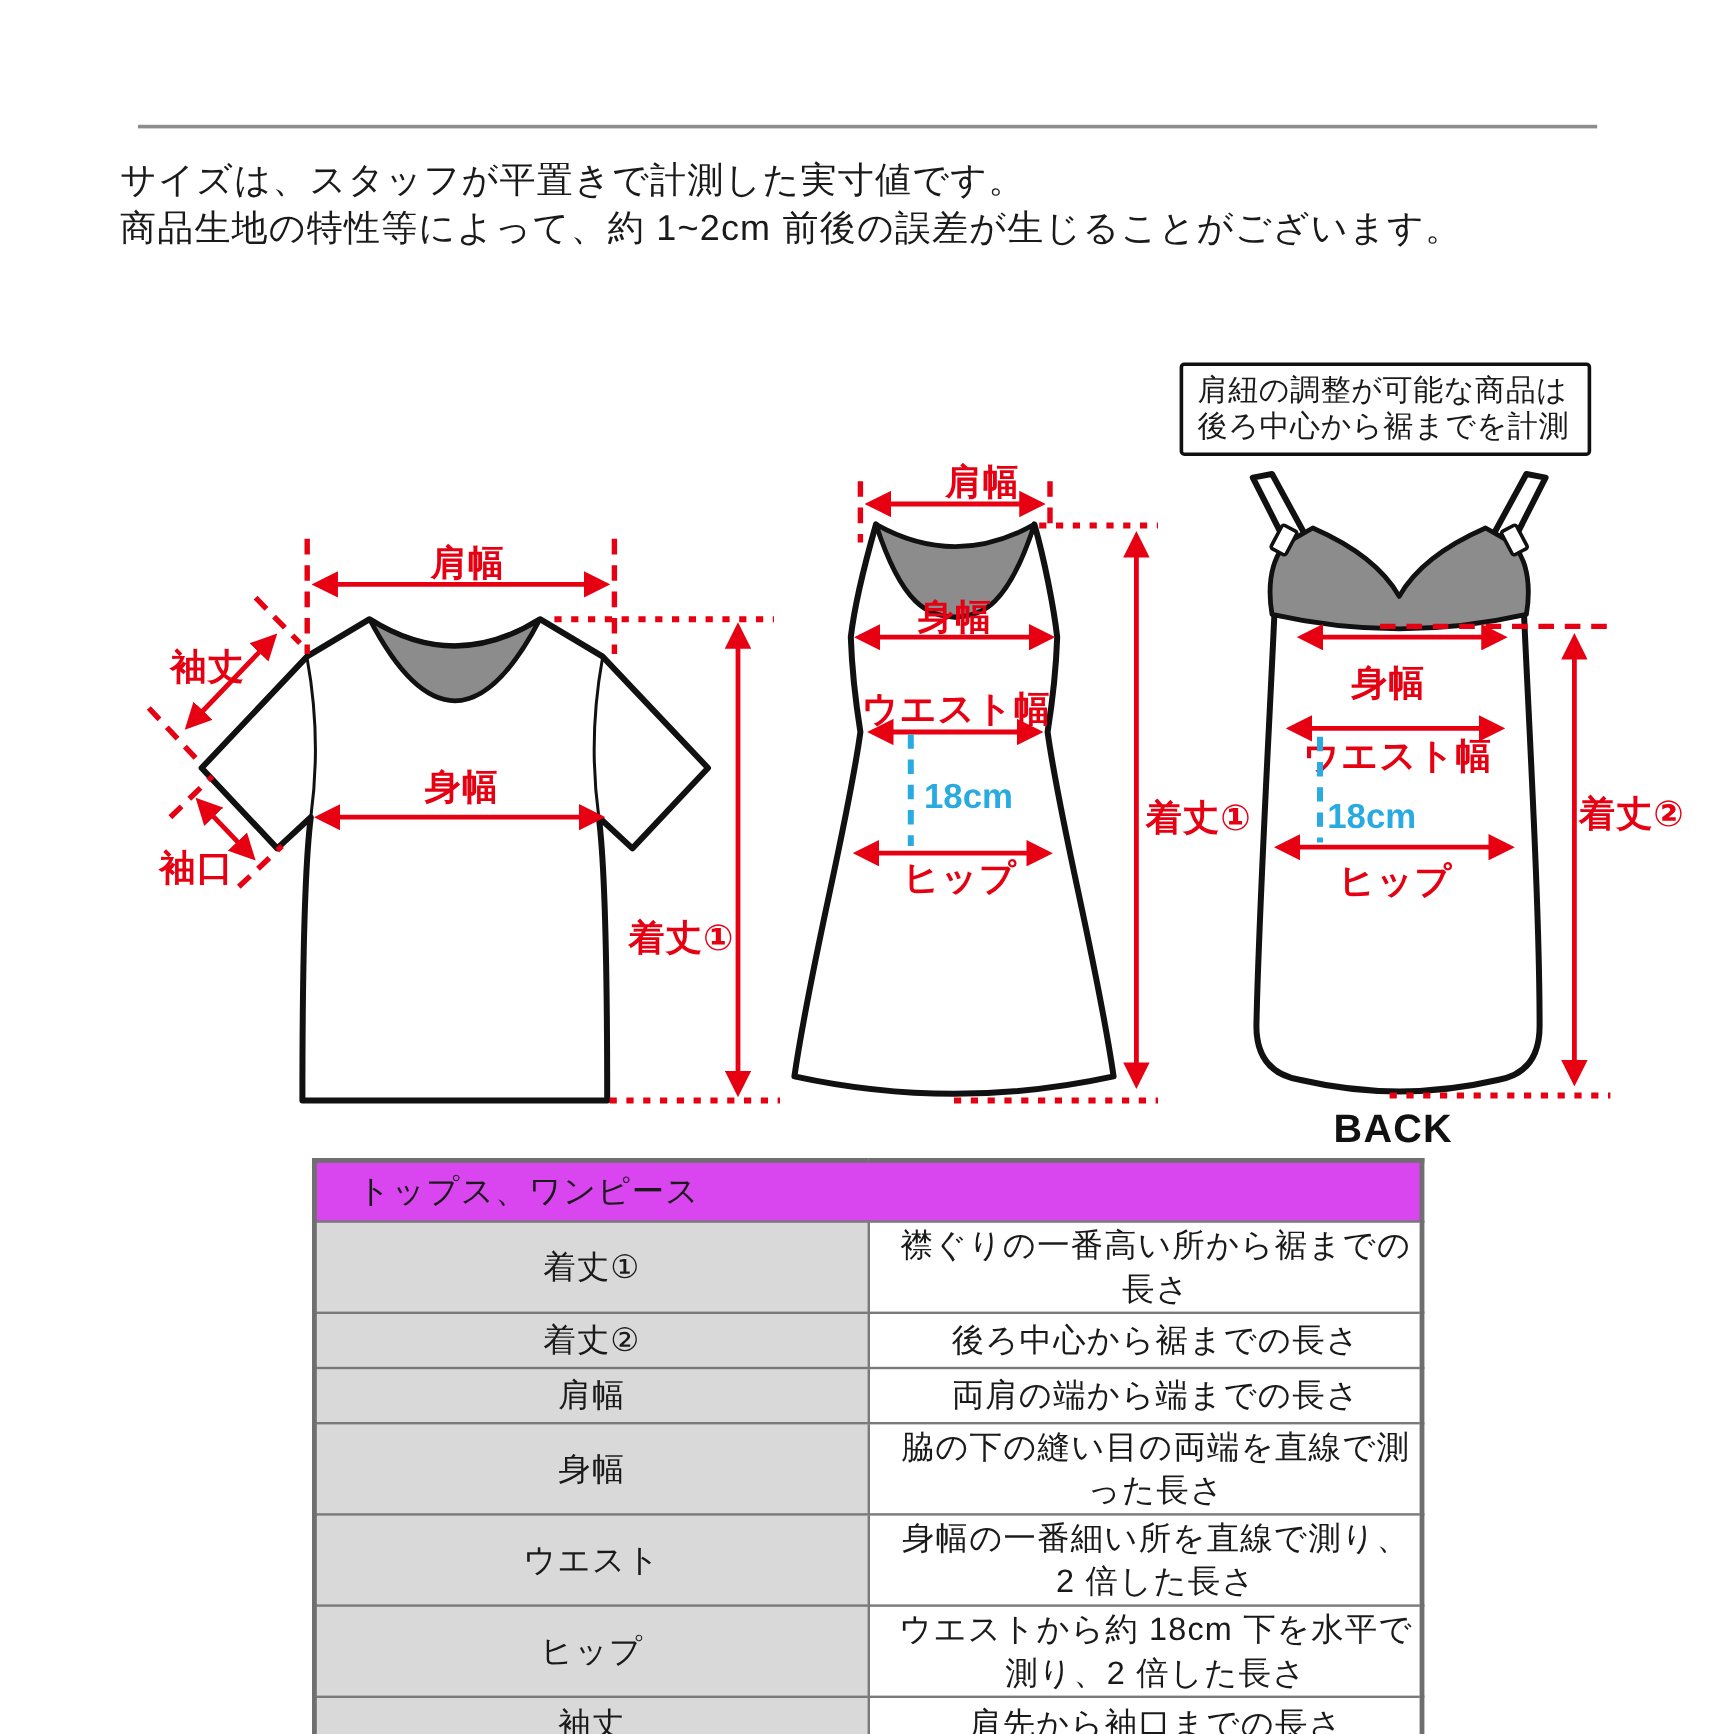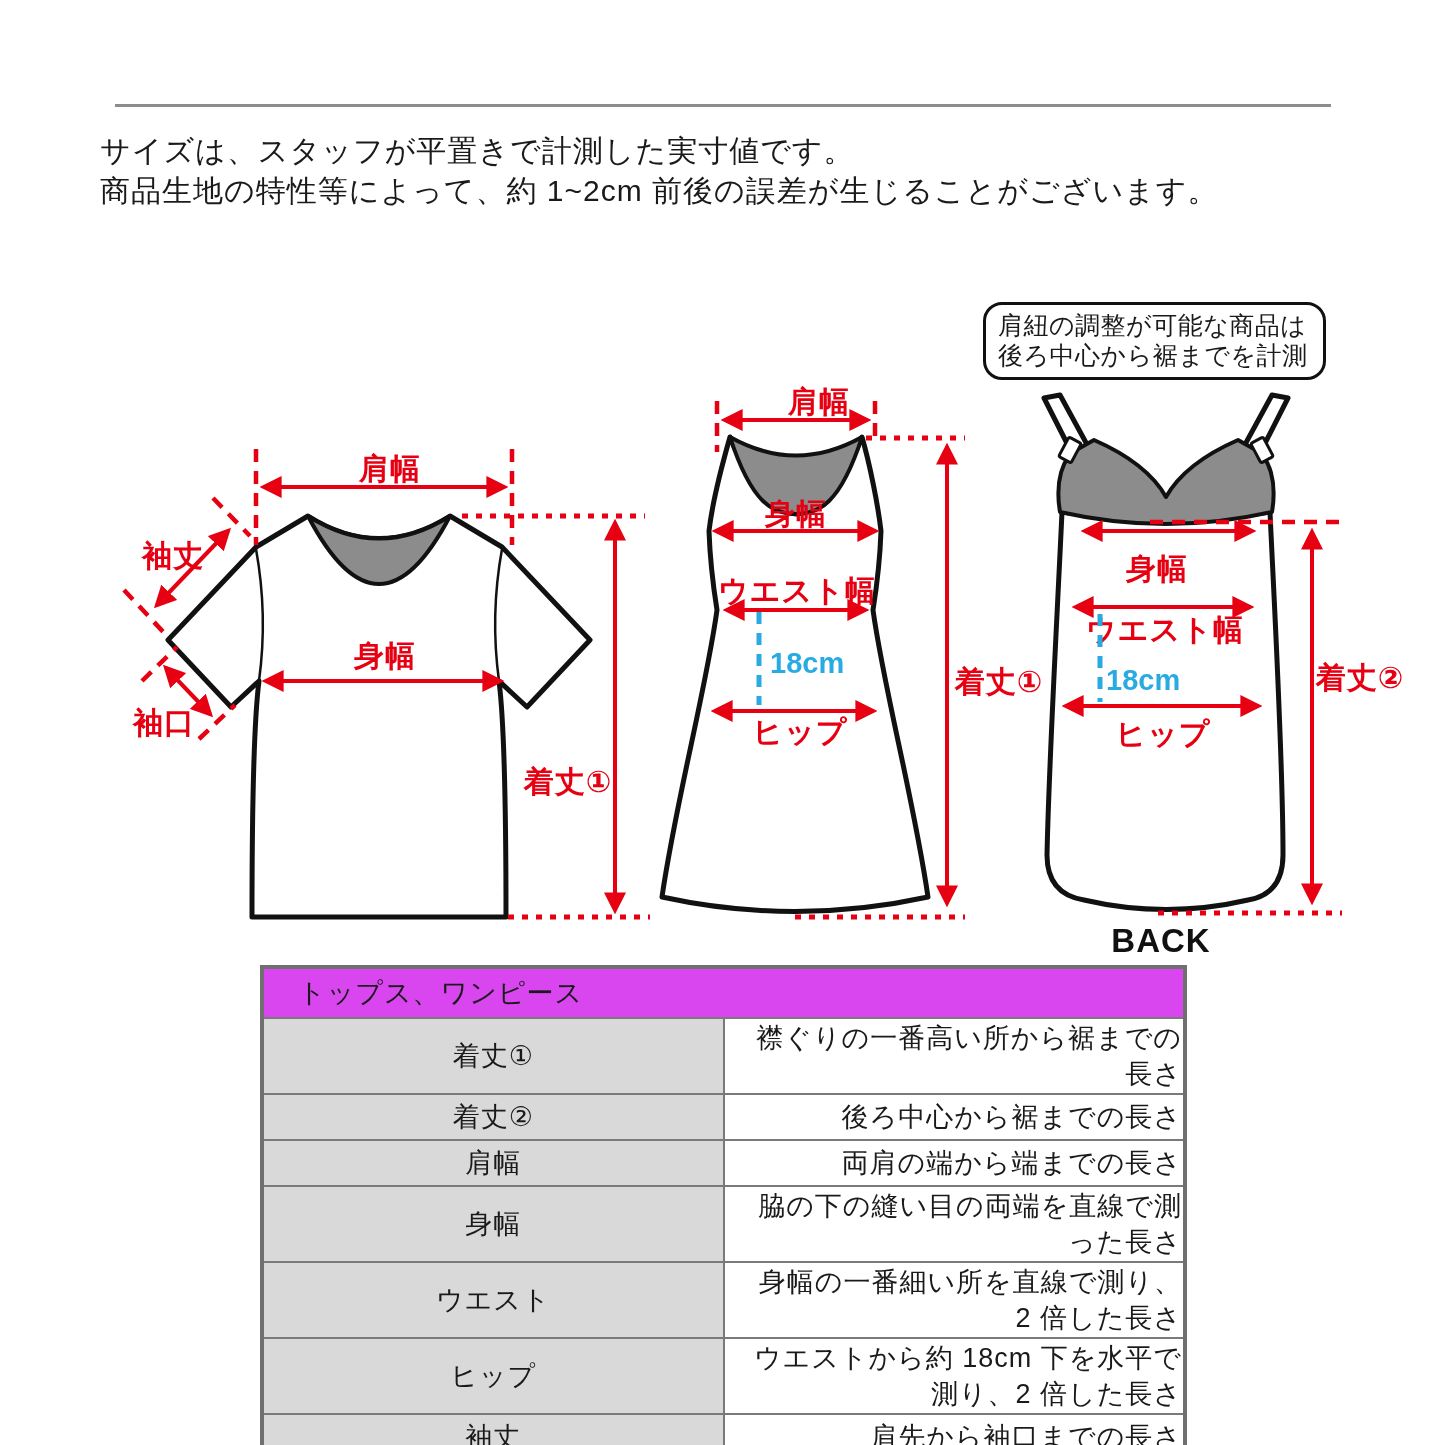--- a/index.html
+++ b/index.html
@@ -9,21 +9,21 @@
   }
   .title{
     position:absolute;left:115px;top:33px;margin:0;
     font-size:45px;font-weight:bold;letter-spacing:3px;color:#1a1a1a;
   }
   .rule{position:absolute;left:115px;top:104px;width:1216px;height:3px;background:#8c8c8c;}
   .intro{position:absolute;left:100px;top:131px;width:1230px;}
   .intro p{margin:0;font-size:30px;line-height:40px;letter-spacing:1px;}
   .note-box{
     position:absolute;left:983px;top:302px;width:343px;box-sizing:border-box;
-    border:3px solid #111;border-radius:19px;padding:5px 12px 7px 12px;background:#fff;
+    border:3px solid #111;border-radius:4px;padding:5px 12px 7px 12px;background:#fff;
   }
   .note-box p{margin:0;font-size:25px;line-height:30px;letter-spacing:0.5px;}
   .art{position:absolute;left:0;top:0;width:1445px;height:1445px;}
   .art text{font-family:"Liberation Sans","DejaVu Sans",sans-serif;}
   .outline{fill:#ffffff;stroke:#111111;stroke-width:5;stroke-linejoin:round;}
   .gray{fill:#8c8c8c;stroke:#111111;stroke-width:4;stroke-linejoin:round;}
   .seam{fill:none;stroke:#111111;stroke-width:2.5;}
   .rl{stroke:#e60012;stroke-width:4;fill:none;}
   .rd{stroke:#e60012;stroke-width:4.5;fill:none;stroke-dasharray:13 9;}
   .rt{stroke:#e60012;stroke-width:5;fill:none;stroke-dasharray:6 8;}
@@ -38,21 +38,21 @@
   }
   .size-table th,.size-table td{
     border:2px solid #7a7a7a;font-weight:normal;letter-spacing:1px;
   }
   .size-table .hdr td{
     height:46px;background:#d946ef;text-align:left;padding-left:34px;
   }
   .size-table th{
     width:153px;height:44px;background:#d9d9d9;text-align:center;padding:0;
   }
-  .size-table td.desc{background:#fff;text-align:right;padding-left:20px;}
+  .size-table td.desc{background:#fff;text-align:center;padding-left:20px;}
 </style>
 </head>
 <body>
 
 <div class="page">
 
   <div class="rule"></div>
 
   <div class="intro">
     <p>サイズは、スタッフが平置きで計測した実寸値です。</p>

